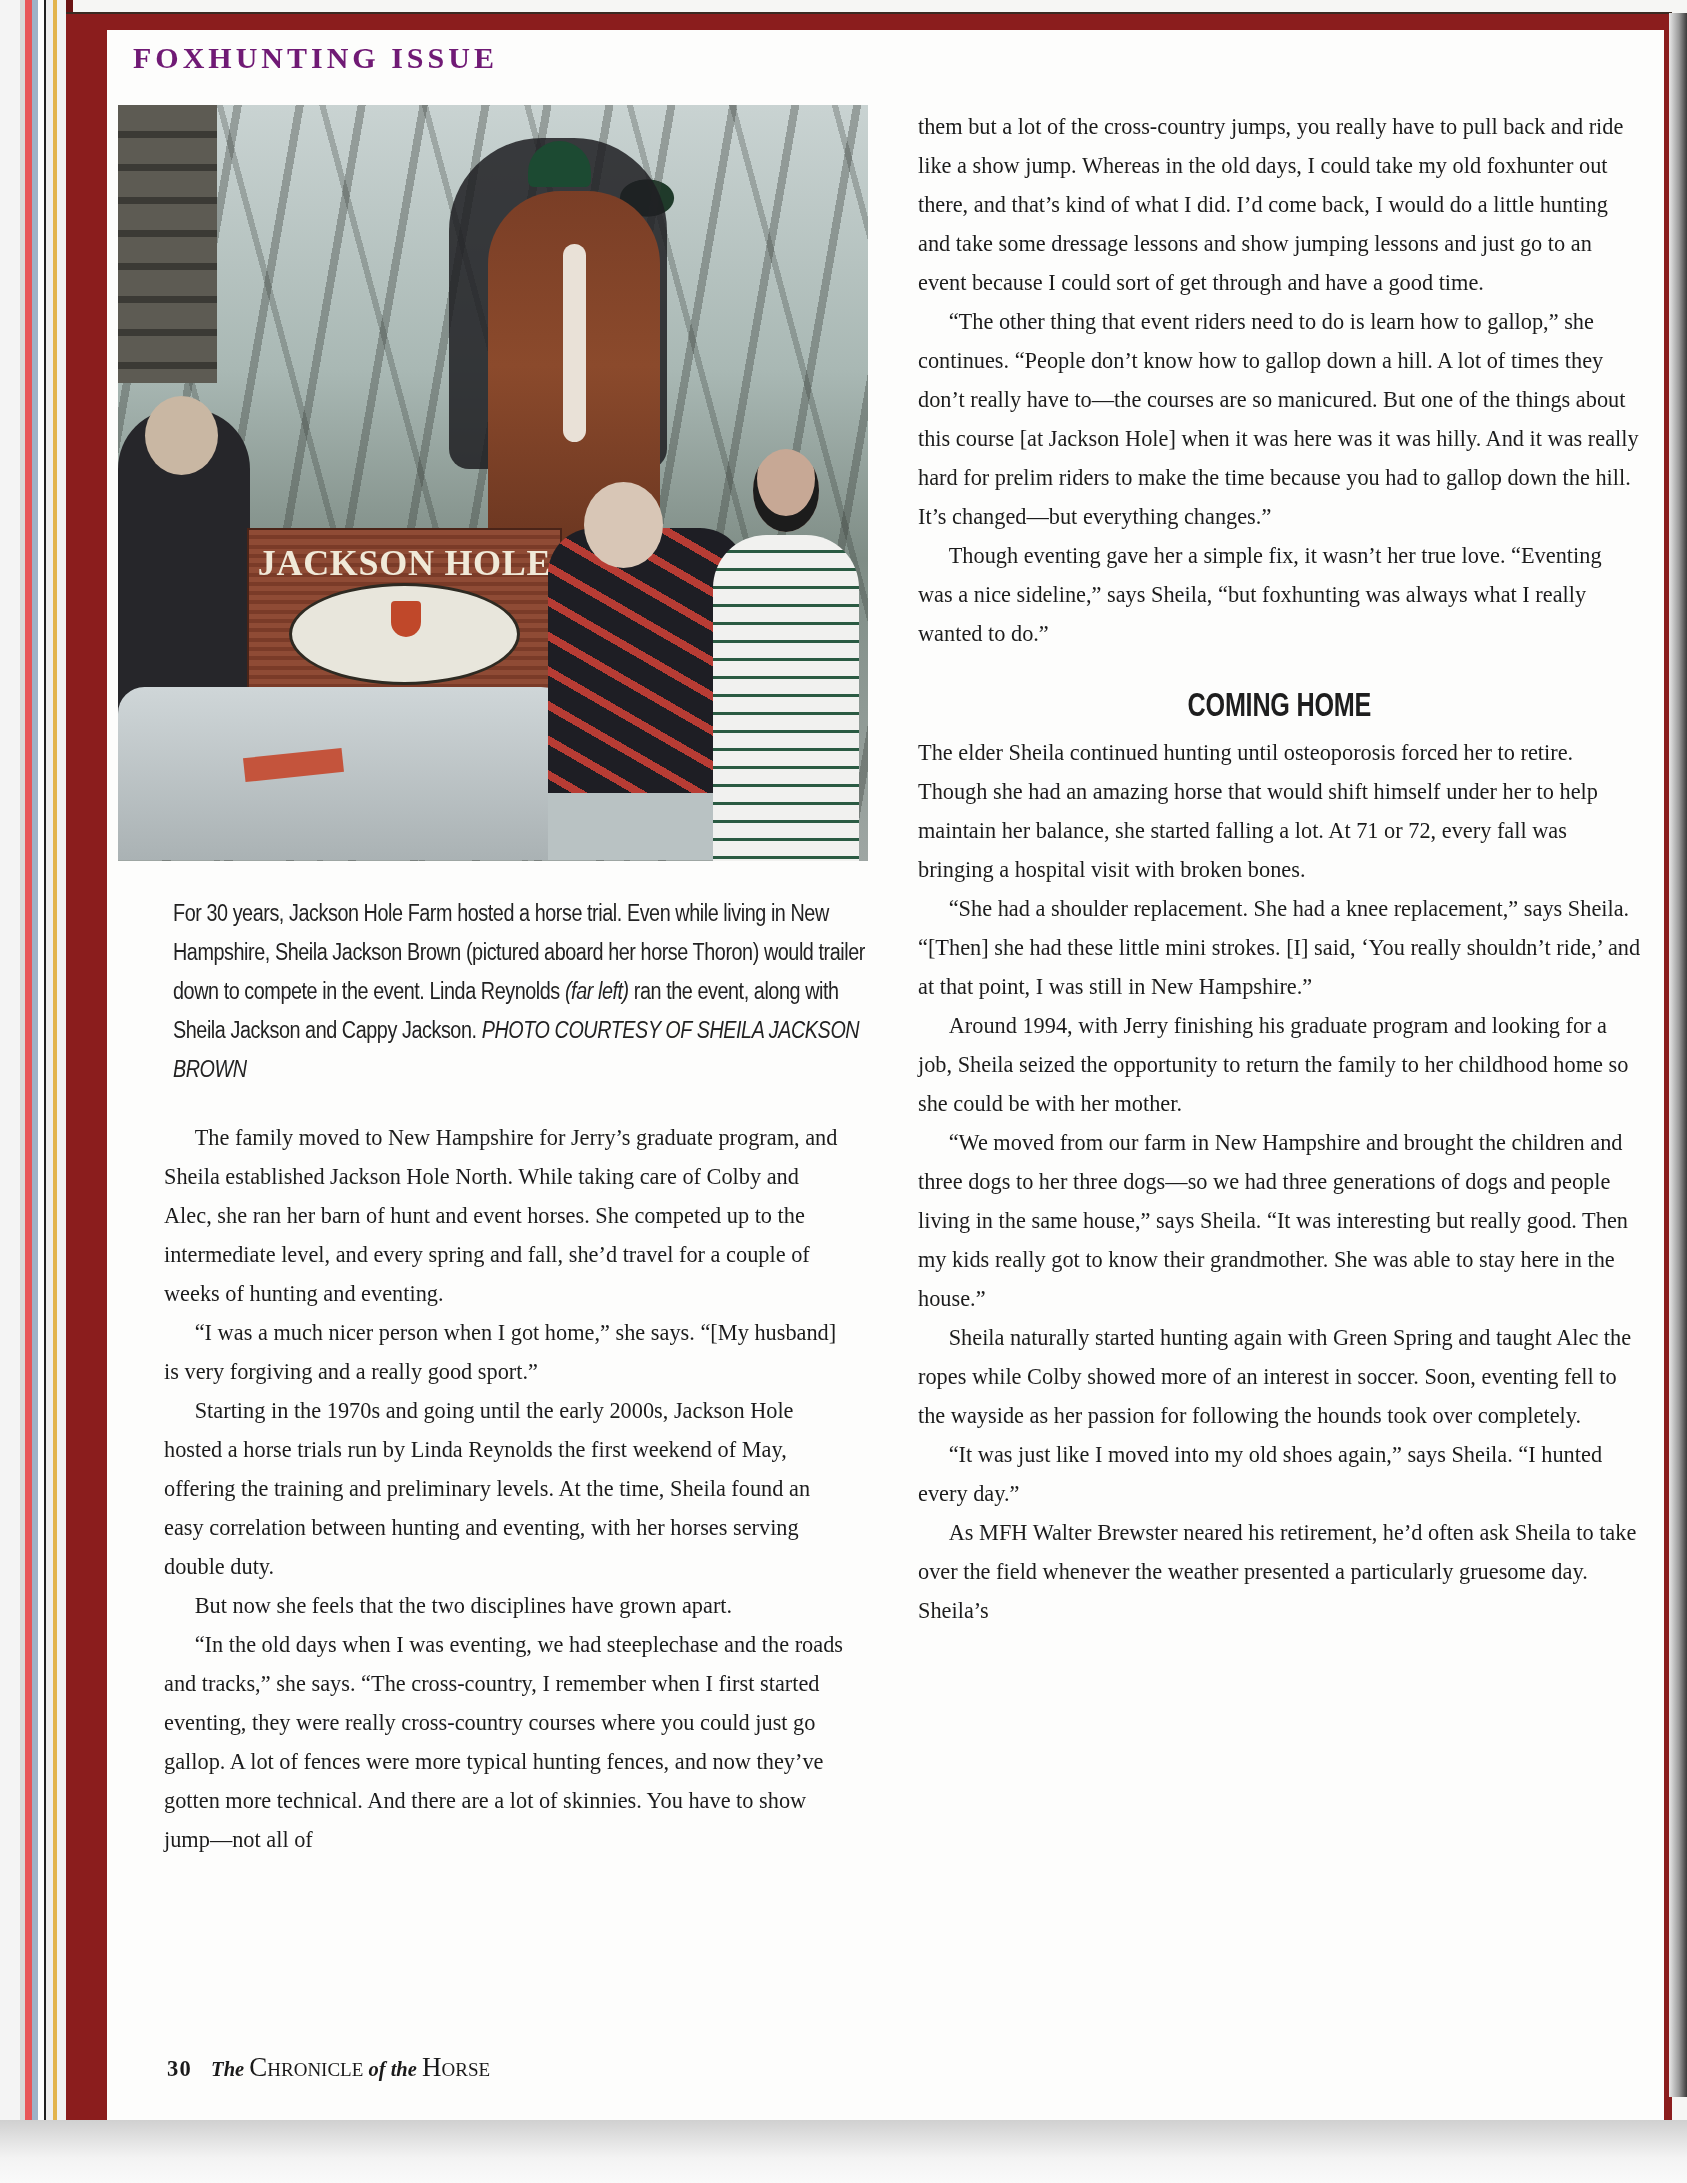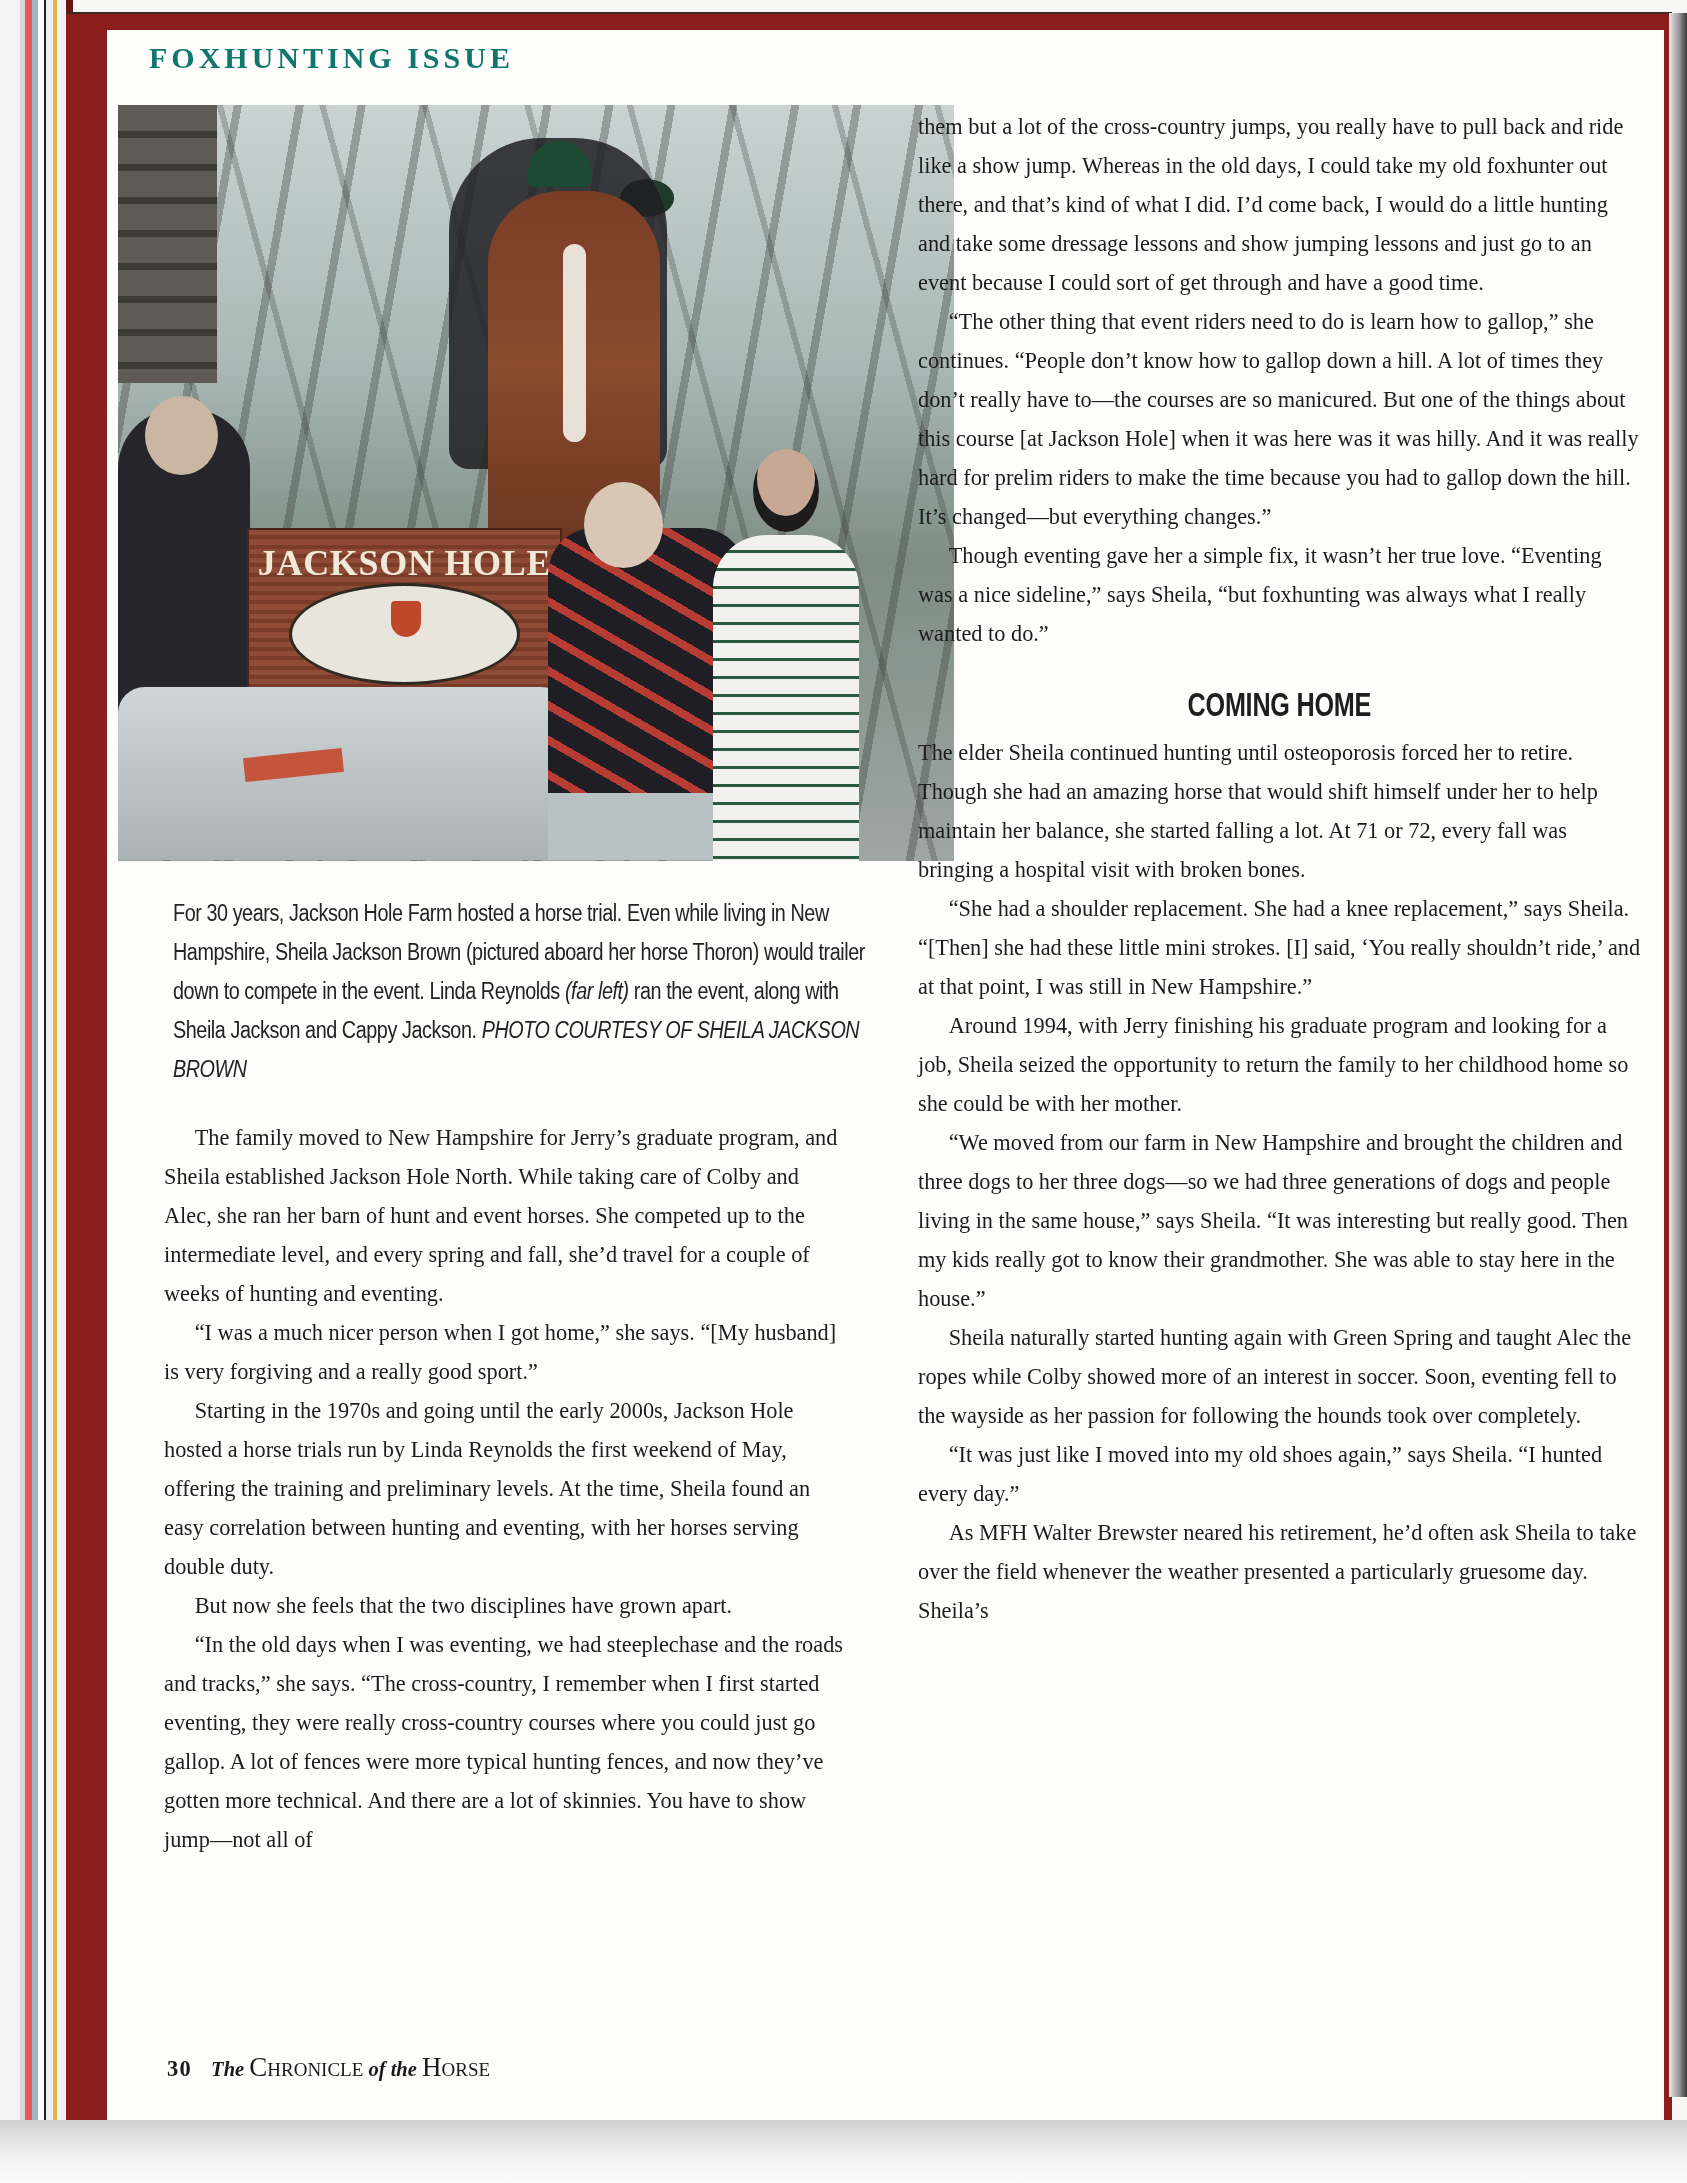--- a/index.html
+++ b/index.html
@@ -46,30 +46,30 @@
       width: 18.5px; height: 2084px;
       background: linear-gradient(to right, #e8e8e8, #9a9a9a 55%, #3b3b3b);
     }
     .bottom-shadow {
       position: absolute; left: 0; bottom: 0;
       width: 1687px; height: 63px;
       background: linear-gradient(to bottom, #d0d0d0, #f3f3f3 60%, #fafafa);
     }
 
     .section-label {
-      position: absolute; left: 149px; top: 41px;
+      position: absolute; left: 133px; top: 41px;
       font-family: "Liberation Serif", "DejaVu Serif", serif;
       font-size: 30px; font-weight: bold;
-      letter-spacing: 4px; color: #0f766e;
+      letter-spacing: 4px; color: #701a75;
     }
 
     
     .photo {
       position: absolute; left: 118px; top: 105px;
-      width: 836px; height: 756px;
+      width: 750px; height: 756px;
       background:
         radial-gradient(ellipse 106px 73px at 529px 93px, #1f3a2a 0 25%, transparent 26%),
         linear-gradient(180deg, #c9d3d2 0%, #a9b8b4 35%, #7f8d86 60%, #9ea6a3 100%);
       overflow: hidden;
     }
     .photo .trees {
       position: absolute; inset: 0;
       background:
         repeating-linear-gradient(100deg, transparent 0 53px, rgba(55,60,55,0.35) 53px 61px),
         repeating-linear-gradient(75deg, transparent 0 93px, rgba(40,45,40,0.25) 93px 99px);

